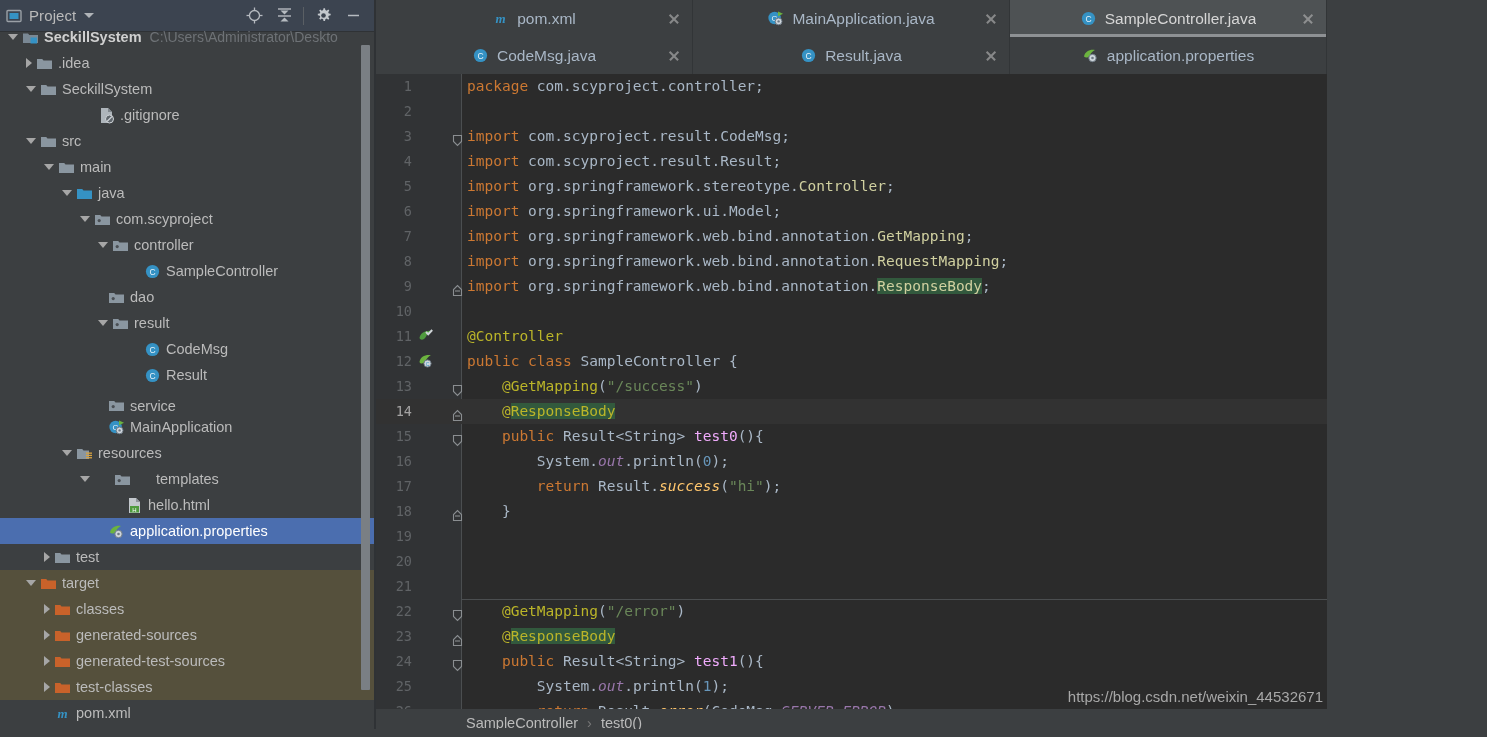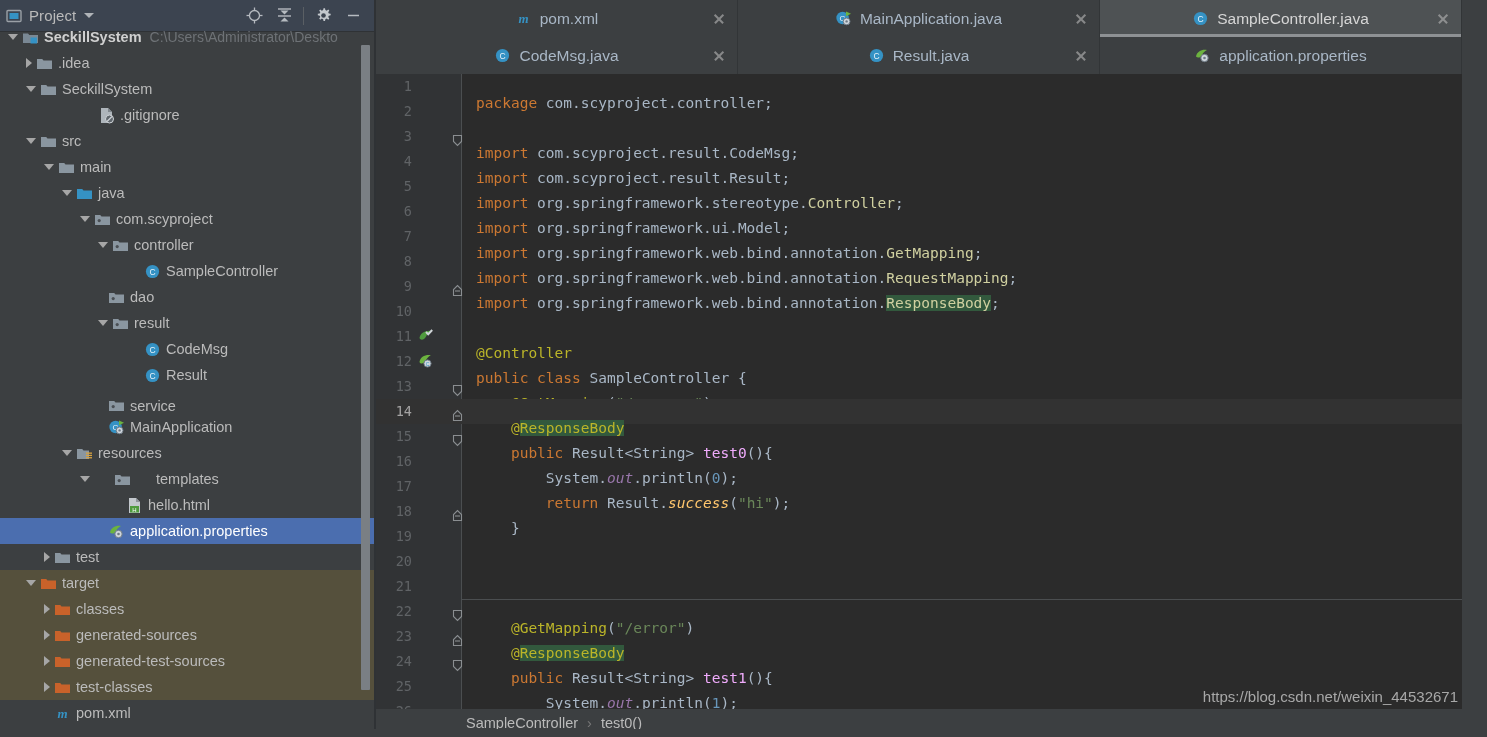--- a/index.html
+++ b/index.html
@@ -2,21 +2,21 @@
 <html><head>
 <meta charset="utf-8">
 <style>
   * { box-sizing: border-box; margin: 0; padding: 0; }
   html, body {
     width: 1487px; height: 737px;
     background: #3c3f41;
     font-family: "Liberation Sans", sans-serif;
     overflow: hidden;
   }
-  #app { position: relative; width: 1462px; height: 737px; }
+  #app { position: relative; width: 1327px; height: 737px; }
 
   
   #project-panel {
     position: absolute; left: 0; top: 0; width: 374px; height: 737px;
     background: #3c3f41;
   }
   #project-header {
     position: relative; height: 32px; background: #3c4450;
     display: flex; align-items: center; padding: 0 6px;
     border-bottom: 1px solid #2f3235;
@@ -114,21 +114,21 @@
     position: relative; height: 25px; line-height: 25px;
     font-family: "DejaVu Sans Mono", monospace; font-size: 14.5px;
     white-space: pre;
   }
   .code-line.cur { background: #323232; }
   .ln {
     position: absolute; left: 0; width: 36px; text-align: right;
     color: #606366; font-family: "DejaVu Sans Mono", monospace; font-size: 13.5px;
   }
   .code-line.cur .ln { color: #a4a3a3; }
-  .ctext { position: absolute; left: 100px; color: #a9b7c6; margin-top: 17px; }
+  .ctext { position: absolute; left: 91px; color: #a9b7c6; }
 
   .k   { color: #cc7832; }            
   .an  { color: #bbb529; }
   .typ { color: #d0d0a0; }            
   .str { color: #6a8759; }            
   .num { color: #6897bb; }
   .mth { color: #f0abfc; }
   .mthi{ color: #ffc66d; font-style: italic; }
   .sf  { color: #9876aa; font-style: italic; }
   .hl  { background: #32593d; }       

